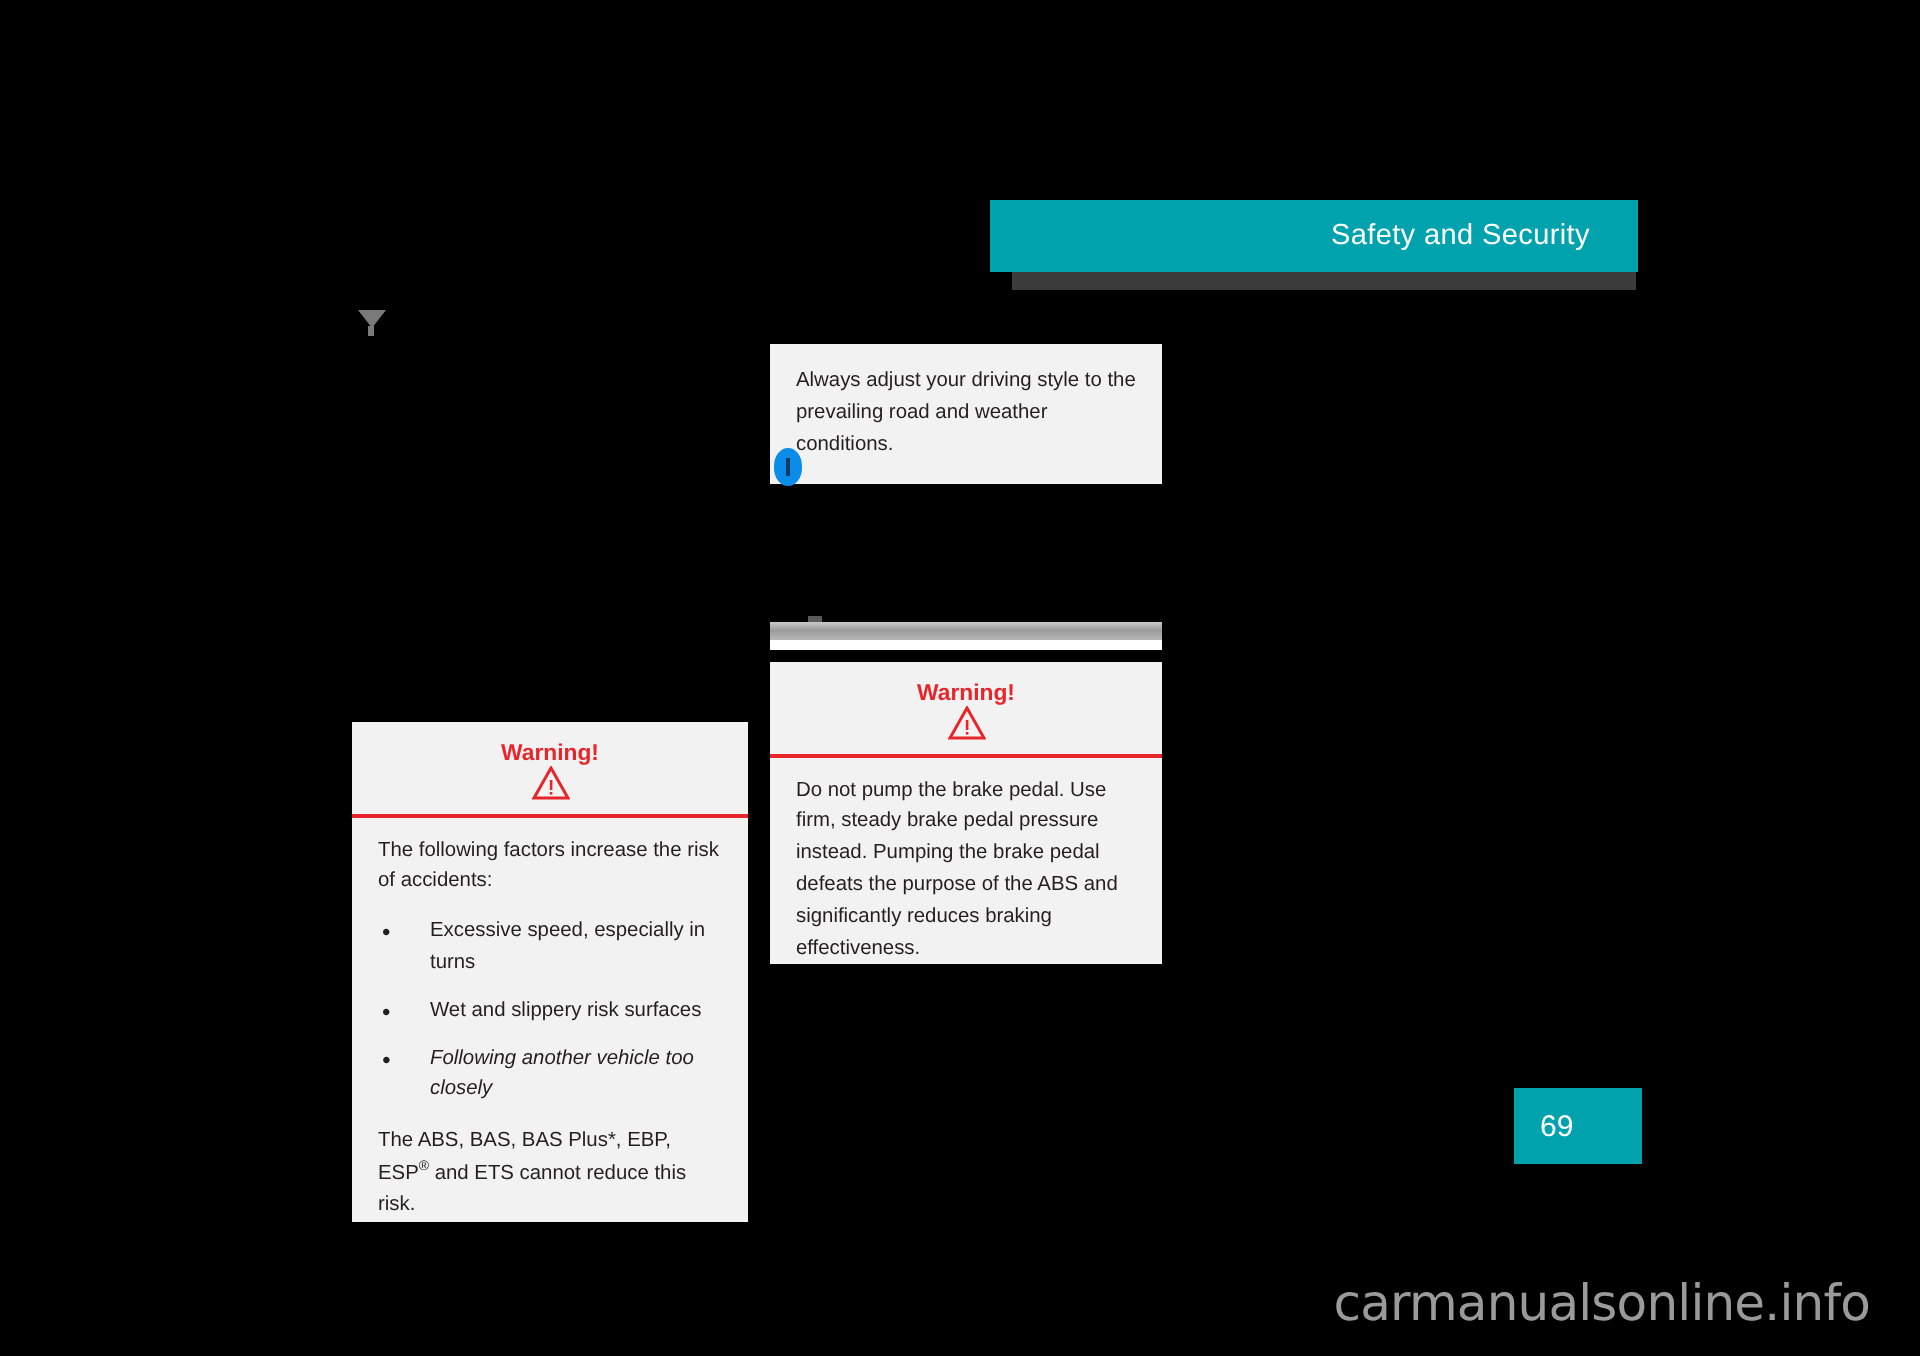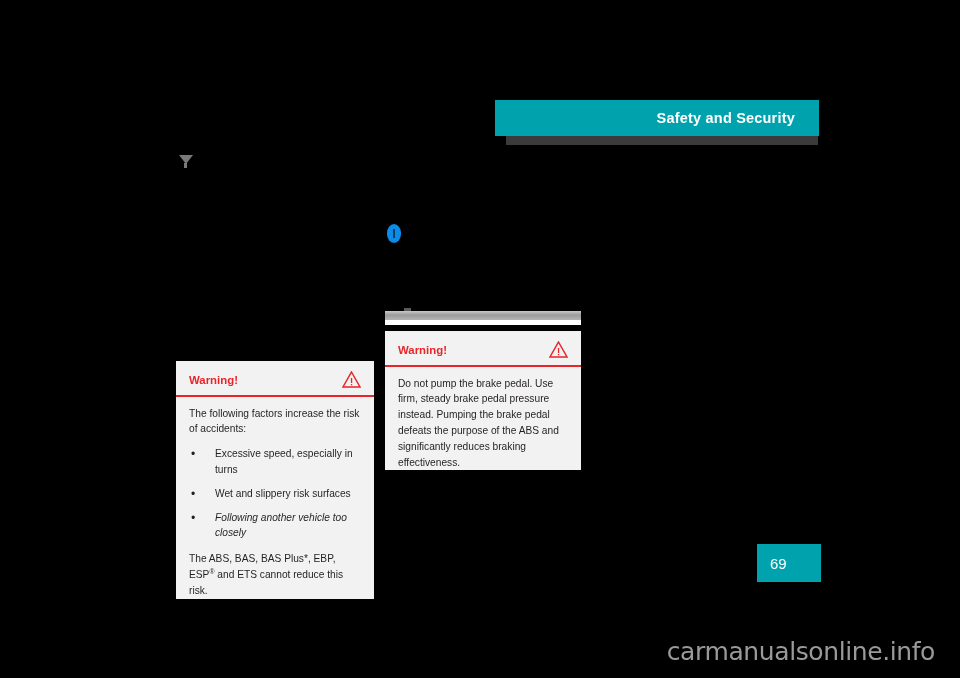--- a/index.html
+++ b/index.html
@@ -28,21 +28,21 @@
     left:495px; top:100px;
     width:324px; height:36px;
     background:#00a3ad;
   }
   .header-title {
     position:absolute;
     right:24px; top:50%;
     transform:translateY(-50%);
     color:#ffffff;
     font-size:14.5px;
-    font-weight:bold;
+    font-weight:normal;
     letter-spacing:0.2px;
     white-space:nowrap;
   }
 
   
   .col-marker {
     position:absolute;
     left:179px; top:155px;
     width:0; height:0;
     border-left:7px solid transparent;
@@ -111,20 +111,21 @@
   .warning-box {
     position:absolute;
     background:#f2f2f2;
   }
   .warning-head {
     position:relative;
     display:flex;
     align-items:center;
     justify-content:space-between;
     padding:10px 13px 7px 13px;
+    flex-direction:column;
   }
   .warning-title {
     color:#e8252a;
     font-size:11.4px;
     font-weight:bold;
   }
   .warning-rule {
     height:1.6px;
     background:#e8252a;
     margin:0 0 0 0;
@@ -189,20 +190,23 @@
 <div class="page">
 
   <div class="header-shadow"></div>
   <div class="header-bar">
     <span class="header-title">Safety and Security</span>
   </div>
 
   <div class="col-marker"></div>
   <div class="col-marker-stem"></div>
 
+  <div class="note-box" id="info-note">
+    <div class="note-text">Always adjust your driving style to the prevailing road and weather conditions.</div>
+  </div>
 
   <div class="info-icon"></div>
 
   <div class="divider-tick"></div>
   <div class="divider"></div>
   <div class="divider-base"></div>
 
   <div class="warning-box" id="warning-right">
     <div class="warning-head">
       <span class="warning-title">Warning!</span>

